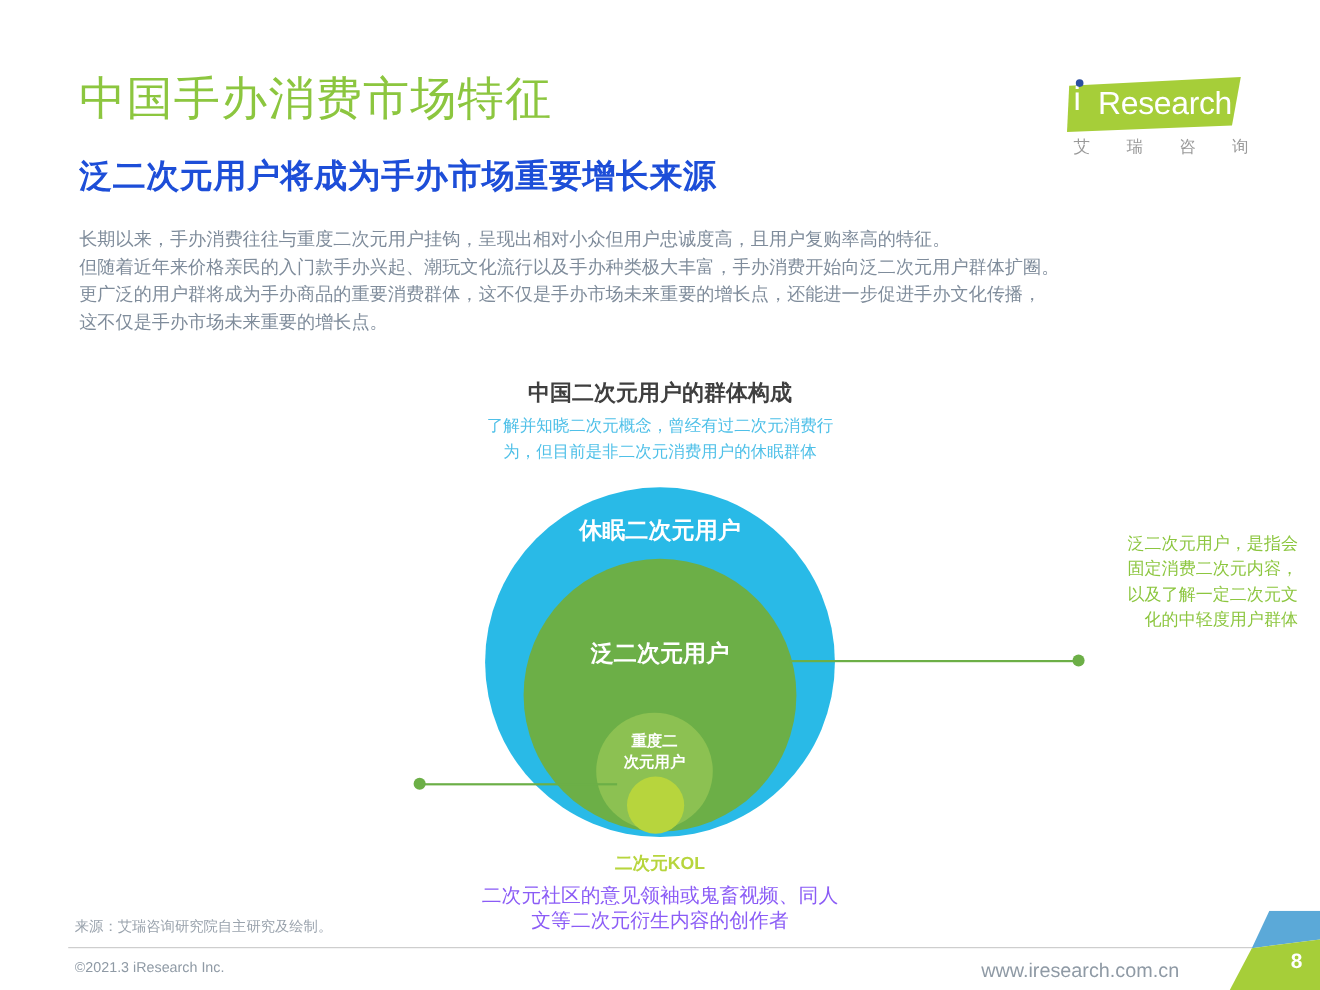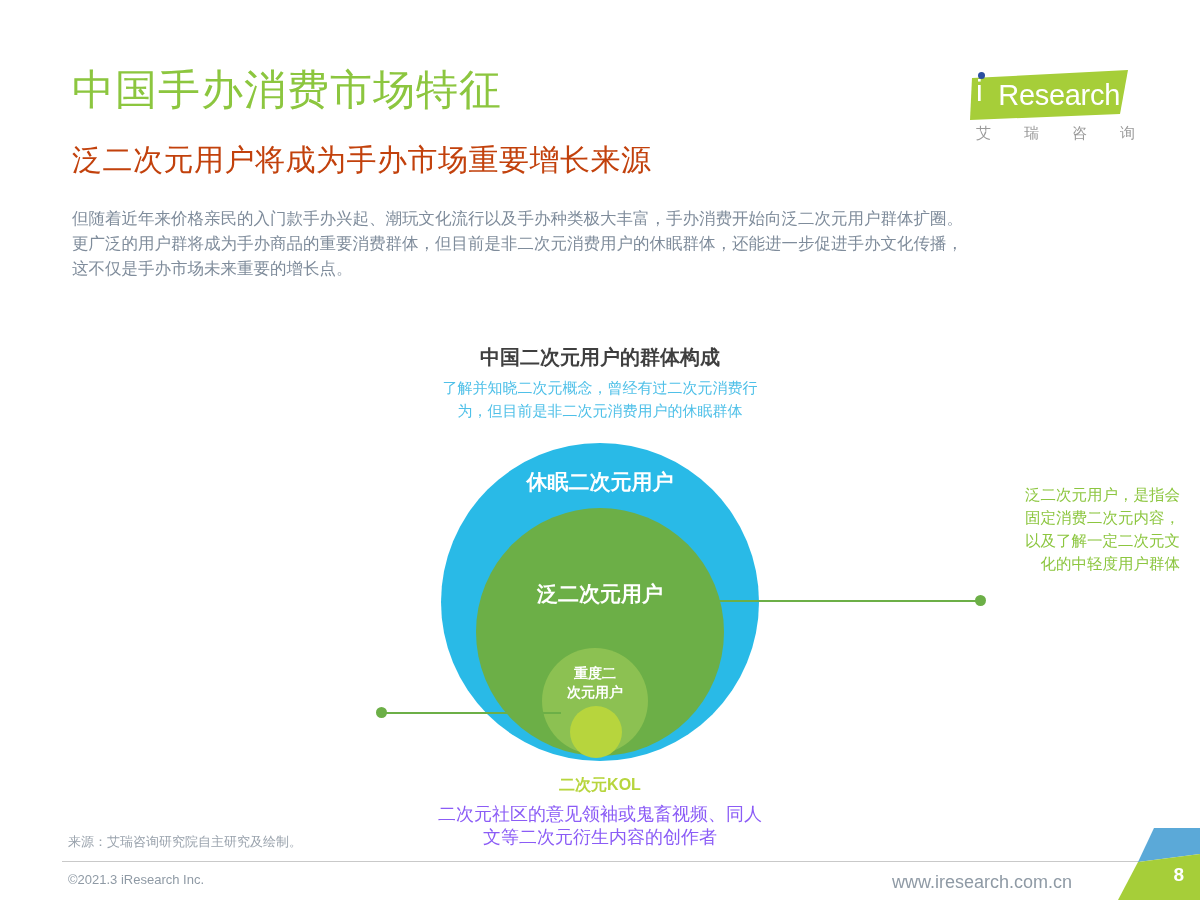--- a/index.html
+++ b/index.html
@@ -17,22 +17,22 @@
 
   
   .title-main {
     position: absolute; left: 72px; top: 62px;
     font-size: 42px; font-weight: 400; letter-spacing: 1px;
     color: #8CC63F;
     white-space: nowrap;
   }
   .title-sub {
     position: absolute; left: 72px; top: 140px;
-    font-size: 30px; font-weight: 400; letter-spacing: 0.5px;
-    color: #c2410c;
+    font-size: 30px; font-weight: 700; letter-spacing: 0.5px;
+    color: #1d4ed8;
     white-space: nowrap;
   }
 
   
   .logo-wrap {
     position: absolute; right: 58px; top: 62px;
     width: 180px; height: 86px;
   }
   .logo-shape {
     position: absolute; left: 8px; top: 8px;
@@ -183,22 +183,23 @@
     <div class="logo-text">Research</div>
     <div class="logo-cn">
       <span>艾</span>
       <span>瑞</span>
       <span>咨</span>
       <span>询</span>
     </div>
   </div>
 
   <div class="intro">
+    <p>长期以来，手办消费往往与重度二次元用户挂钩，呈现出相对小众但用户忠诚度高，且用户复购率高的特征。</p>
     <p>但随着近年来价格亲民的入门款手办兴起、潮玩文化流行以及手办种类极大丰富，手办消费开始向泛二次元用户群体扩圈。</p>
-    <p>更广泛的用户群将成为手办商品的重要消费群体，但目前是非二次元消费用户的休眠群体，还能进一步促进手办文化传播，</p>
+    <p>更广泛的用户群将成为手办商品的重要消费群体，这不仅是手办市场未来重要的增长点，还能进一步促进手办文化传播，</p>
     <p>这不仅是手办市场未来重要的增长点。</p>
   </div>
 
   <div class="fig-title">中国二次元用户的群体构成</div>
   <div class="fig-note-blue">
     了解并知晓二次元概念，曾经有过二次元消费行<br>为，但目前是非二次元消费用户的休眠群体
   </div>
 
   <div class="circle c-dormant"></div>
   <div class="circle c-pan"></div>

